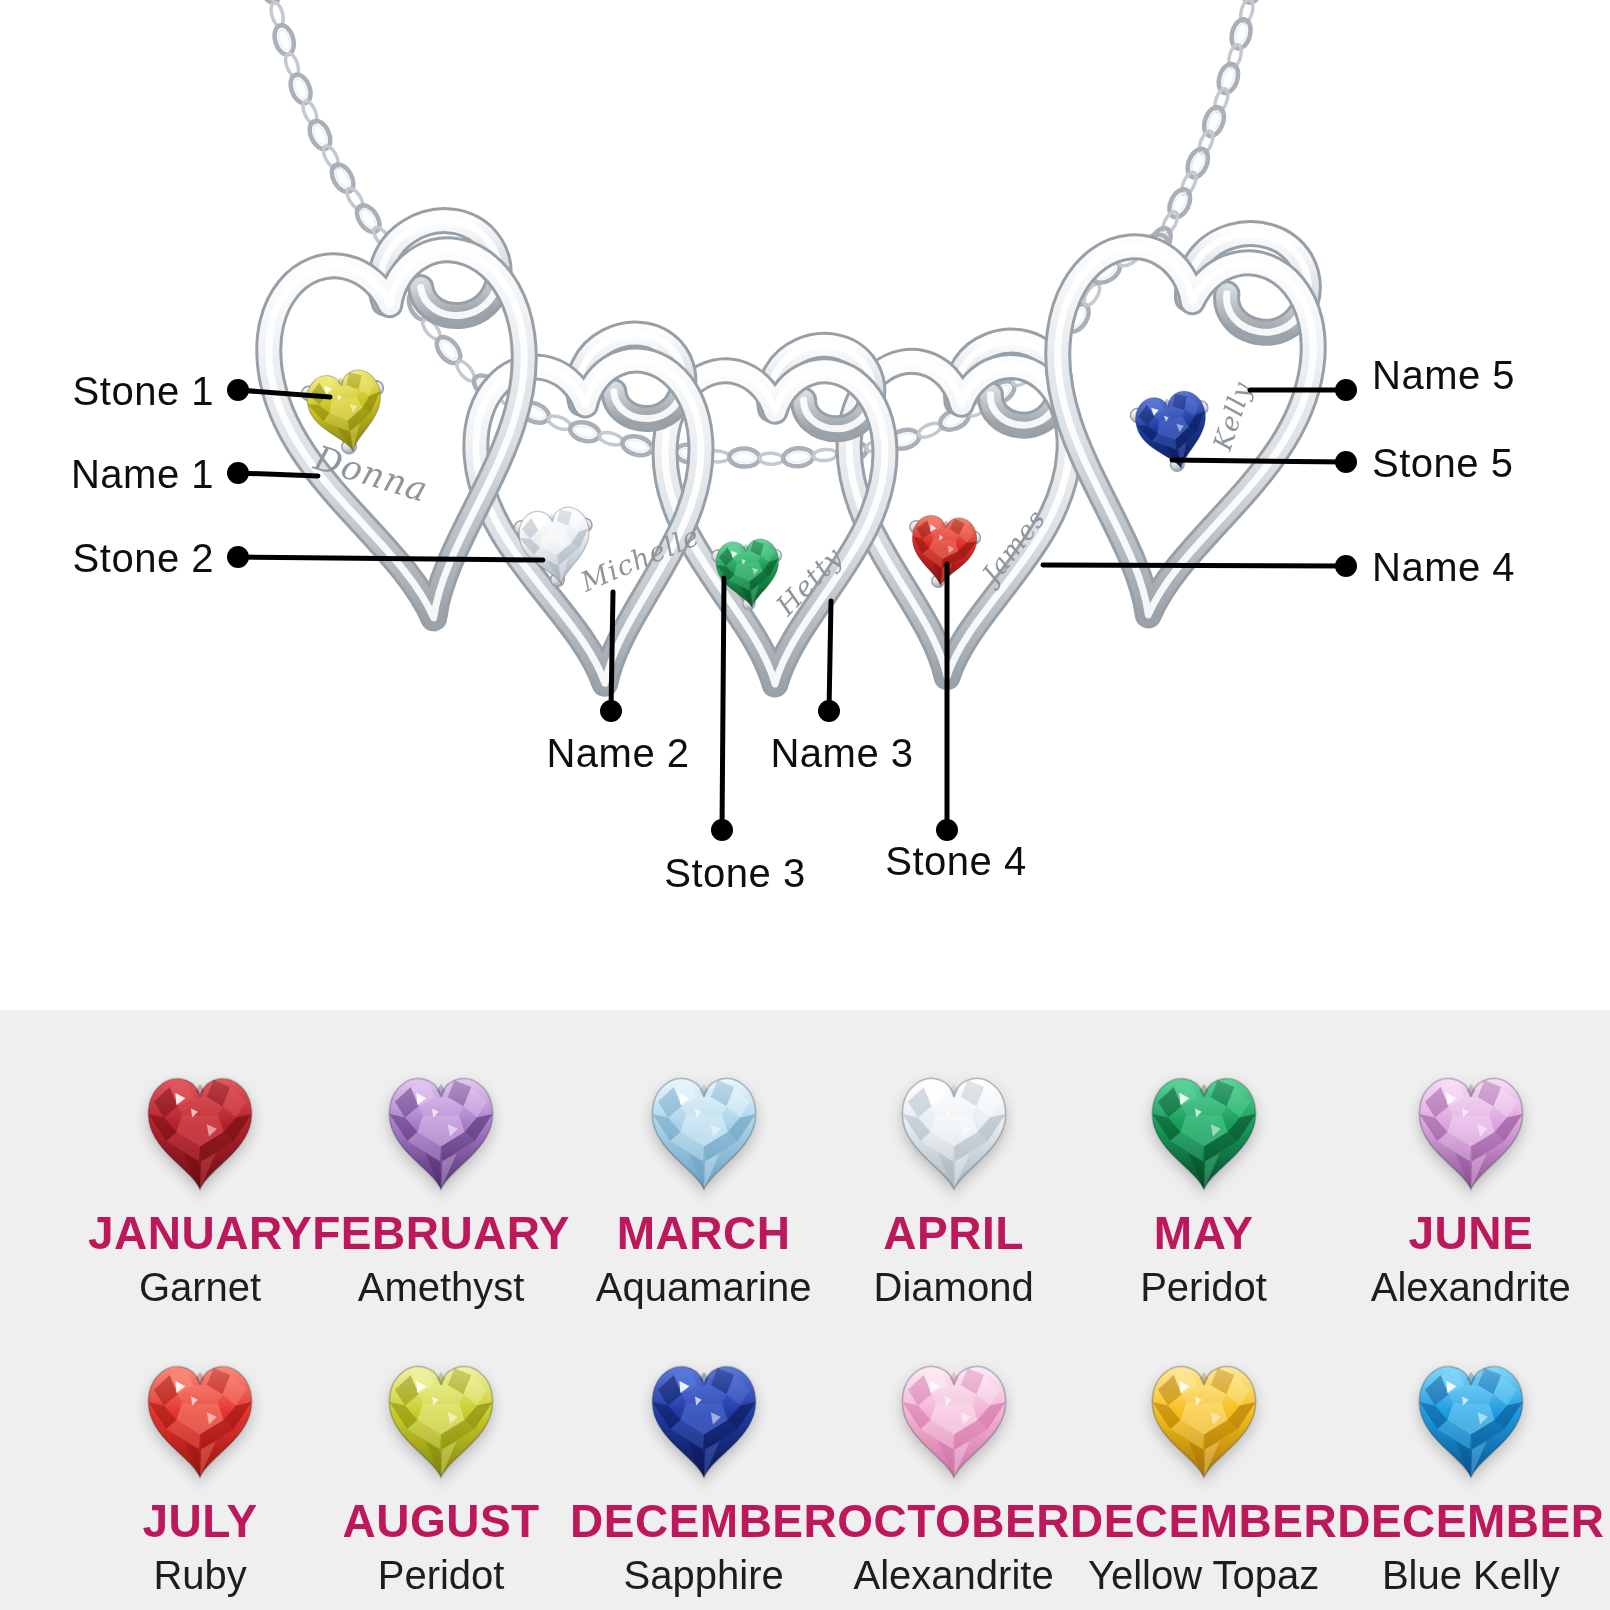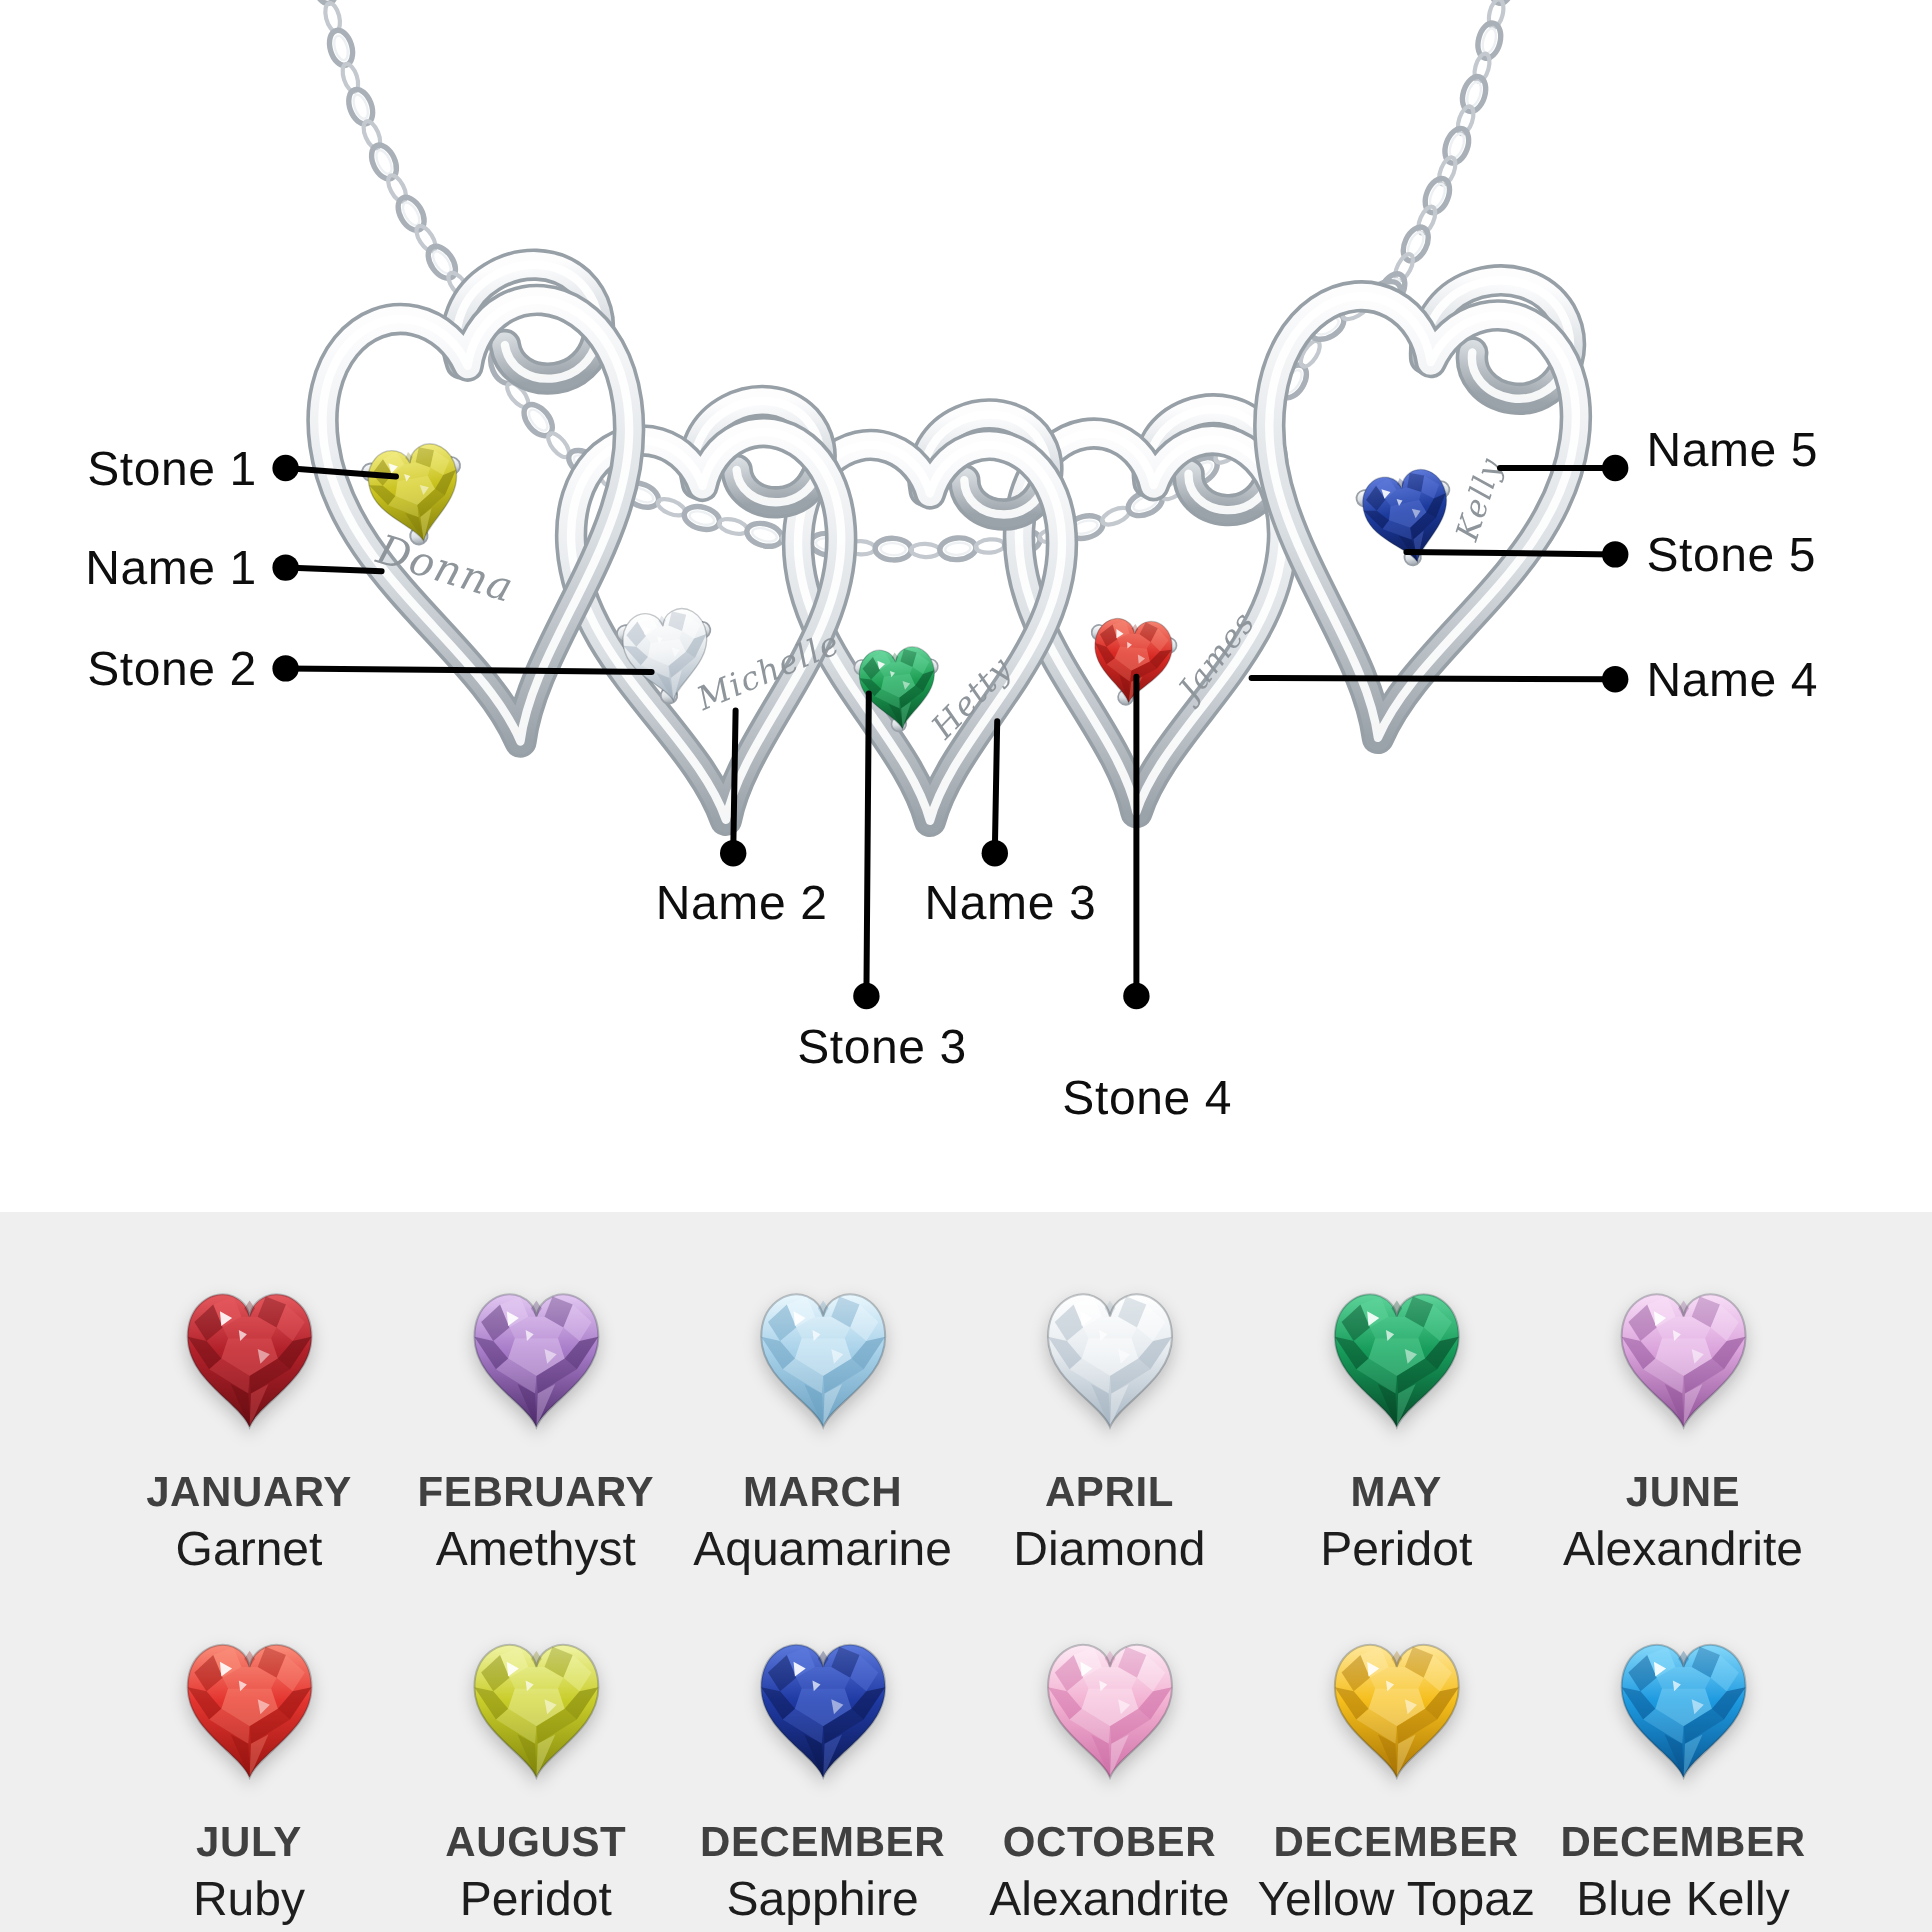--- a/index.html
+++ b/index.html
@@ -13,27 +13,27 @@
   .callout.c{transform:translateX(-50%);}
   #lbl-stone1{top:368px;left:-6px;}
   #lbl-name1 {top:451px;left:-6px;}
   #lbl-stone2{top:535px;left:-6px;}
   #lbl-name5 {top:352px;left:1372px;}
   #lbl-stone5{top:440px;left:1372px;}
   #lbl-name4 {top:544px;left:1372px;}
   #lbl-name2 {top:730px;left:618px;}
   #lbl-name3 {top:730px;left:842px;}
   #lbl-stone3{top:850px;left:735px;}
-  #lbl-stone4{top:892px;left:956px;}
+  #lbl-stone4{top:838px;left:956px;}
   .panel{position:absolute;top:1010px;left:0;width:1610px;height:600px;background:#efefef;}
   .grid{display:grid;grid-template-columns:repeat(6,1fr);
         padding:58px 88px 0 88px;row-gap:46px;}
   .cell{display:flex;flex-direction:column;align-items:center;}
   .cell svg{filter:drop-shadow(0px 6px 7px rgba(0,0,0,0.22));}
-  .month{margin-top:28px;font-size:35px;font-weight:700;color:#404040;letter-spacing:0.5px;}
+  .month{margin-top:10px;font-size:46px;font-weight:700;color:#be185d;letter-spacing:0.5px;}
   .stone{margin-top:5px;font-size:40px;color:#1d1d1d;}
 </style>
 </head>
 <body>
 
 <div class="hero">
   <svg id="necklace-svg" width="1610" height="1010" viewBox="0 0 1610 1010">
       <defs>
         <linearGradient id="silverGrad" x1="0" y1="0" x2="0" y2="1">
           <stop offset="0%" stop-color="#fdfdfe"></stop>

